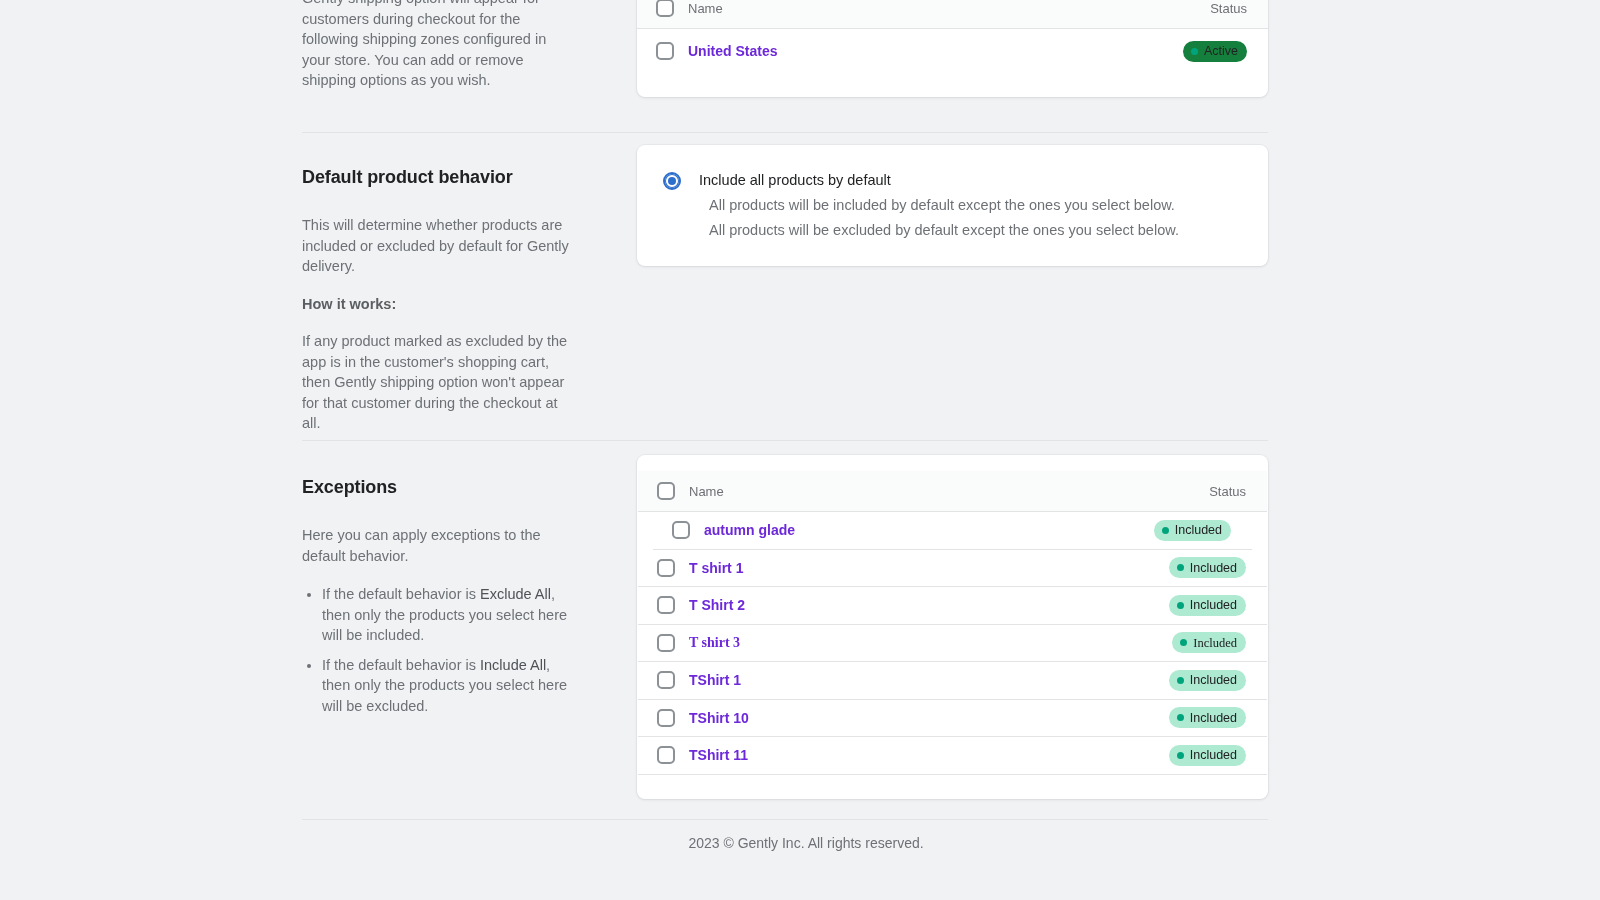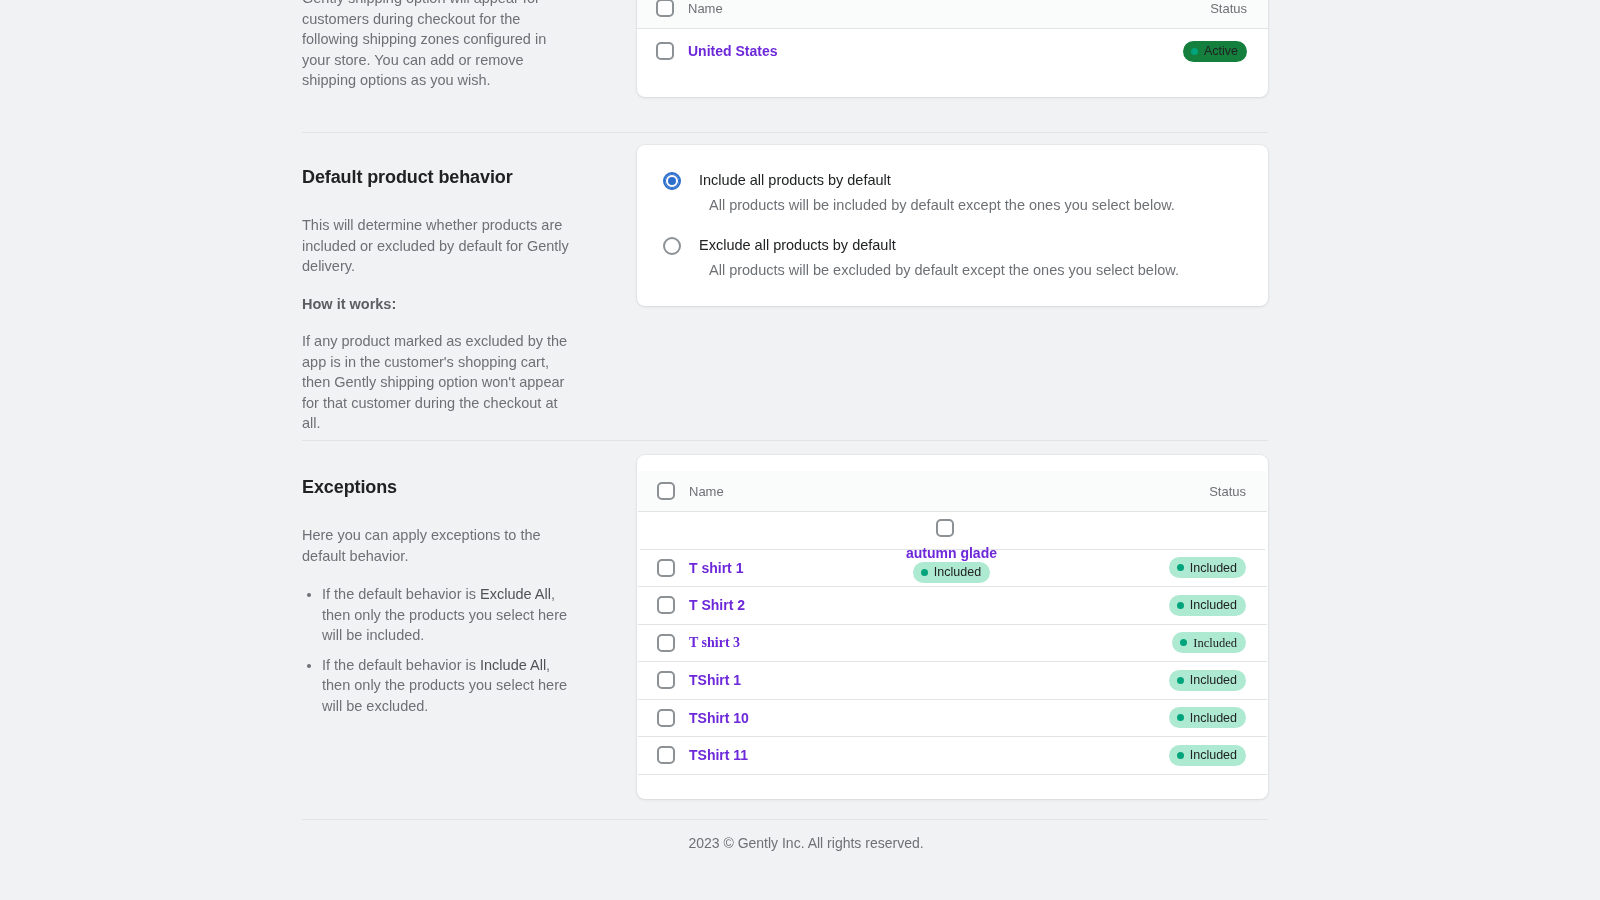--- a/index.html
+++ b/index.html
@@ -265,24 +265,20 @@
 
     <div class="sec-right" style="margin-top:-22px;">
       <div class="card" style="padding:26px 24px 26px 26px;">
 
         <div class="radio-row">
           <span class="radio checked"></span>
           <span class="radio-label">Include all products by default</span>
         </div>
         <div class="radio-help">All products will be included by default except the ones you select below.</div>
 
-        <div class="radio-row" style="margin-top:21px;">
-          <span class="radio"></span>
-          <span class="radio-label">Exclude all products by default</span>
-        </div>
         <div class="radio-help">All products will be excluded by default except the ones you select below.</div>
 
       </div>
     </div>
   </div>
 
   <div class="divider" style="top:440px;"></div>
 
   <div class="section" style="top:477px;">
     <div class="sec-left">
@@ -308,21 +304,21 @@
             </div>
             <div class="cell-name">
               <span class="th-text">Name</span>
             </div>
             <div class="cell-status">
               <span class="th-text">Status</span>
             </div>
           </div>
 
           <div id="exceptions-rows">
-              <div class="tbl-row" style="margin: 0px 3px; flex-direction: column;">
+              <div class="tbl-row" style="margin: 0px 16px;">
                 <div class="cell-check">
                   <span class="chk"></span>
                 </div>
                 <div class="cell-name"><span class="td-name">autumn glade</span></div>
                 <div class="cell-status">
                   <span class="badge" style="background: rgb(174, 233, 209); color: rgb(32, 34, 35);">
                     <span class="dot" style="background: rgb(0, 164, 124);"></span>
                     <span>Included</span>
                   </span>
                 </div>

